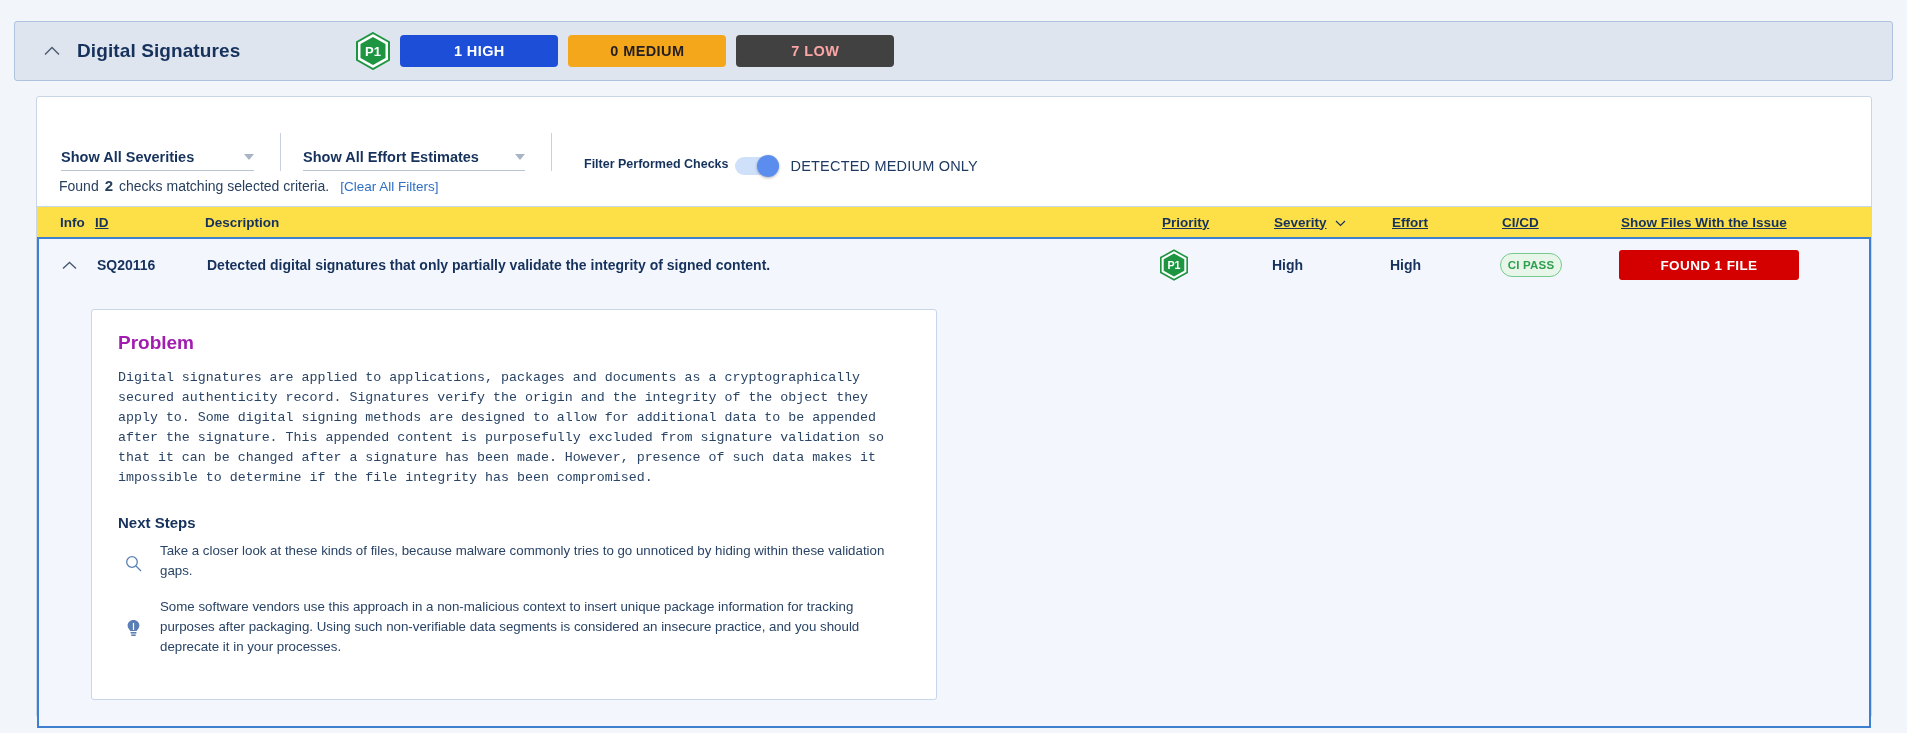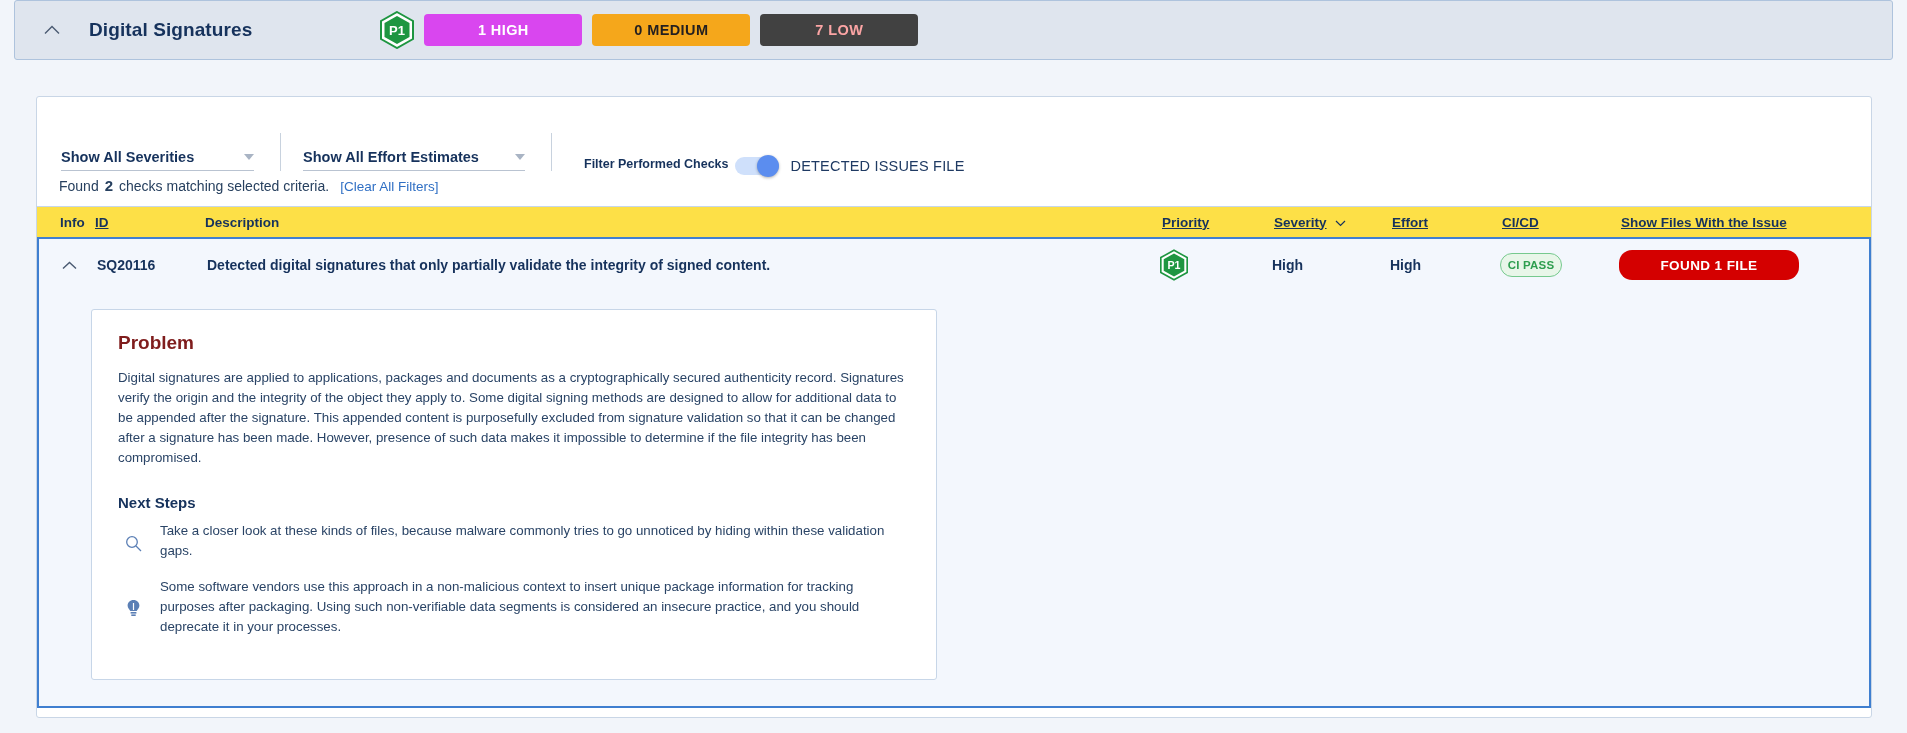--- a/index.html
+++ b/index.html
@@ -8,28 +8,27 @@
     height: 733px;
     background: #f2f5fa;
     font-family: "Liberation Sans", sans-serif;
     color: #1f3a63;
     overflow: hidden;
   }
 
   
   .section-header {
     position: absolute;
-    left: 14px; top: 0;
+    left: 14px; top: 21px;
     width: 1879px; height: 60px;
     background: #dfe5ee;
     border: 1px solid #aec3dd;
     border-radius: 3px;
     display: flex;
     align-items: center;
-    gap: 12px;
   }
   .chevron {
     width: 26px; height: 26px;
     margin-left: 24px;
     display: flex; align-items: center; justify-content: center;
     color: #4a5a72;
     cursor: pointer;
   }
   .chevron svg { display: block; }
   .section-title {
@@ -51,21 +50,21 @@
     min-width: 158px;
     border-radius: 4px;
     display: flex;
     align-items: center;
     justify-content: center;
     font-size: 14.5px;
     font-weight: bold;
     letter-spacing: .4px;
     cursor: pointer;
   }
-  .sev-high   { background: #d946ef; color: #fff; }
+  .sev-high   { background: #1d4ed8; color: #fff; }
   .sev-medium { background: #f5a71b; color: #231f20; }
   .sev-low    { background: #414141; color: #fca5a5; }
 
   
   .panel {
     position: absolute;
     left: 36px; top: 96px;
     width: 1836px; height: 622px;
     background: #fff;
     border: 1px solid #c9d6e6;
@@ -221,21 +220,21 @@
     color: #2e9e4f;
     font-size: 11.5px;
     font-weight: bold;
     letter-spacing: .2px;
   }
   .found-btn {
     width: 180px; height: 30px;
     background: #d40000;
     color: #fff;
     border: none;
-    border-radius: 13px;
+    border-radius: 3px;
     font-family: inherit;
     font-size: 13.5px;
     font-weight: bold;
     letter-spacing: .4px;
     cursor: pointer;
   }
 
   
   .detail-area {
     background: #f3f7fd;
@@ -244,28 +243,29 @@
   .detail-card {
     width: 846px;
     background: #fff;
     border: 1px solid #c7d6e8;
     border-radius: 3px;
     padding: 22px 26px 26px 26px;
   }
   .detail-h {
     font-size: 19px;
     font-weight: bold;
-    color: #7f1d1d;
+    color: #a21caf;
     margin-bottom: 14px;
   }
   .detail-p {
     font-size: 13.3px;
     line-height: 20px;
     color: #2a4straight;
     color: #2a4466;
+    font-family: Liberation Mono, monospace;
   }
   .detail-h2 {
     font-size: 15px;
     font-weight: bold;
     color: #16325c;
     margin: 26px 0 10px 0;
   }
   .step {
     display: flex;
     align-items: flex-start;
@@ -320,21 +320,21 @@
       <span class="lbl">Show All Effort Estimates</span>
       <span class="tri"></span>
     </div>
     <div class="divider-v"></div>
     <div class="toggle-group">
       <div class="toggle-caption">Filter Performed Checks</div>
       <div class="toggle-row">
         <div class="switch">
           <div class="knob"></div>
         </div>
-        <div class="toggle-label">DETECTED ISSUES FILE</div>
+        <div class="toggle-label">DETECTED MEDIUM ONLY</div>
       </div>
     </div>
   </div>
 
   <div class="found-line">
     <span>Found</span>
     <b>2</b>
     <span>checks matching selected criteria.</span>
     <span class="clear-link">[Clear All Filters]</span>
   </div>

